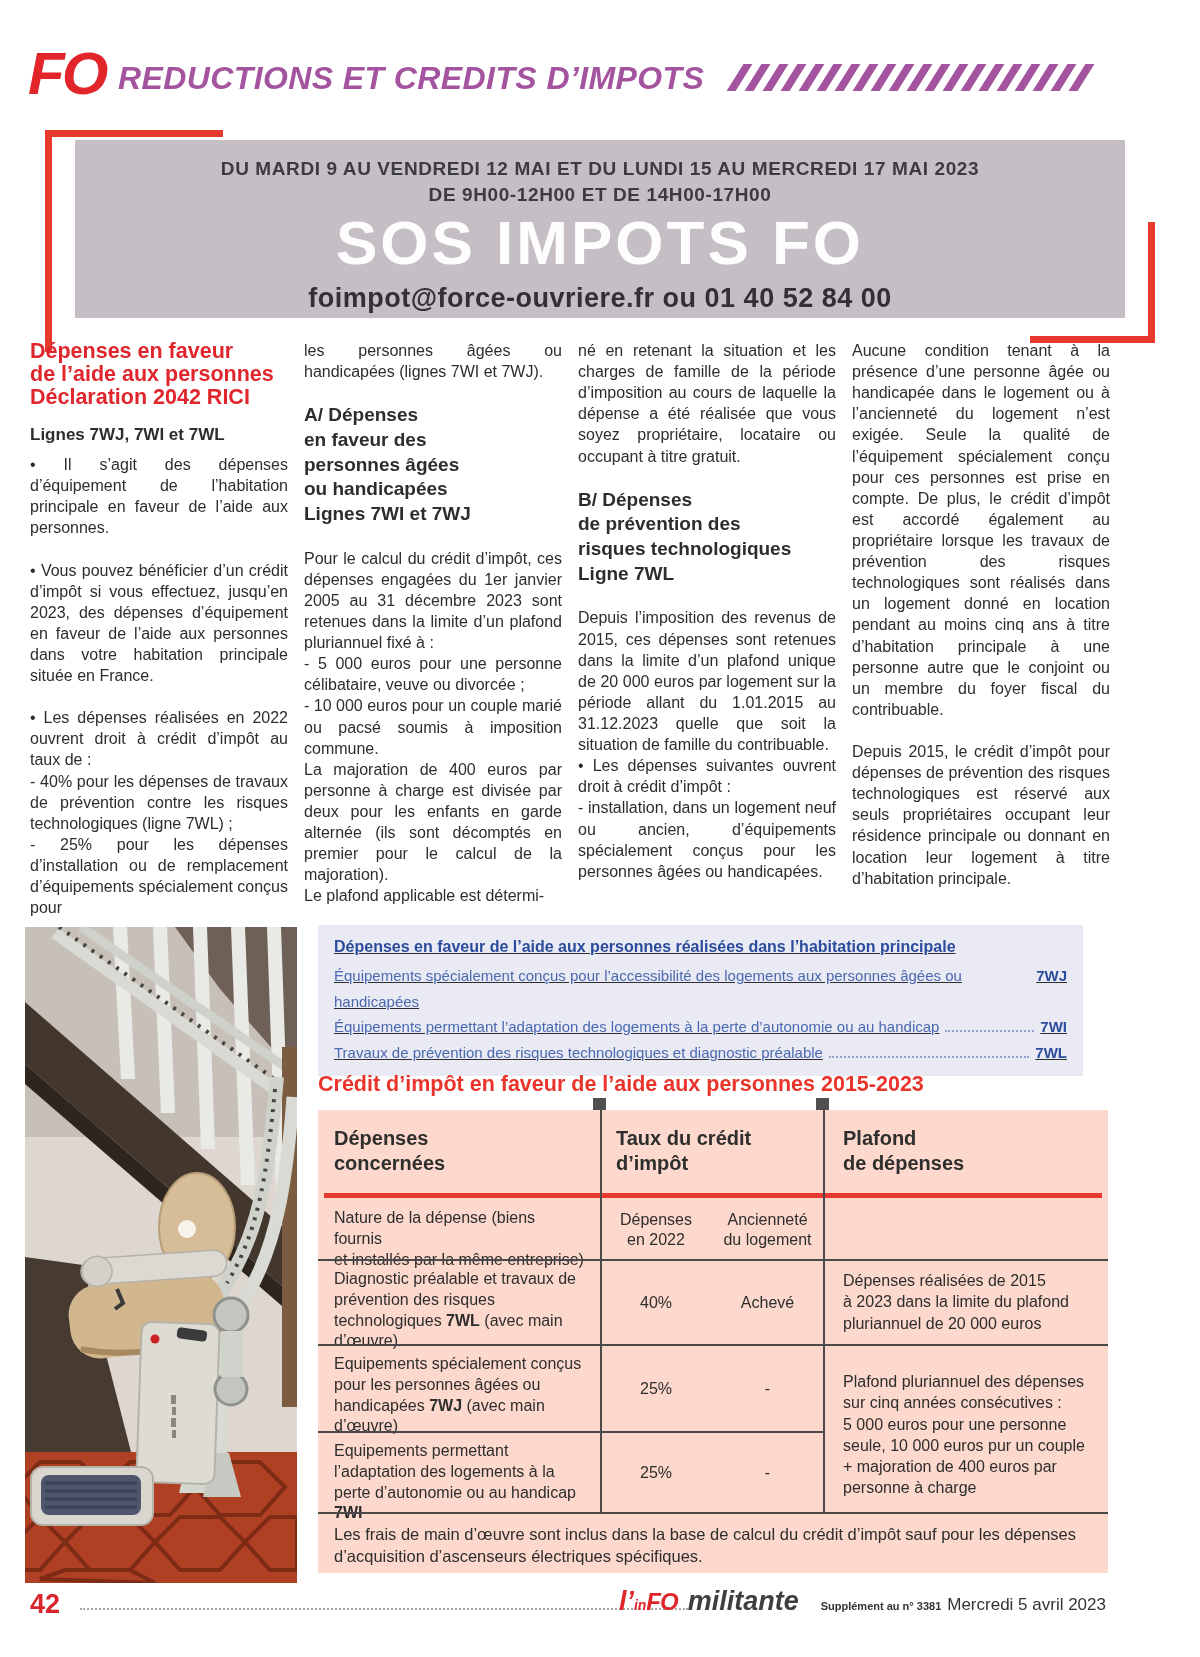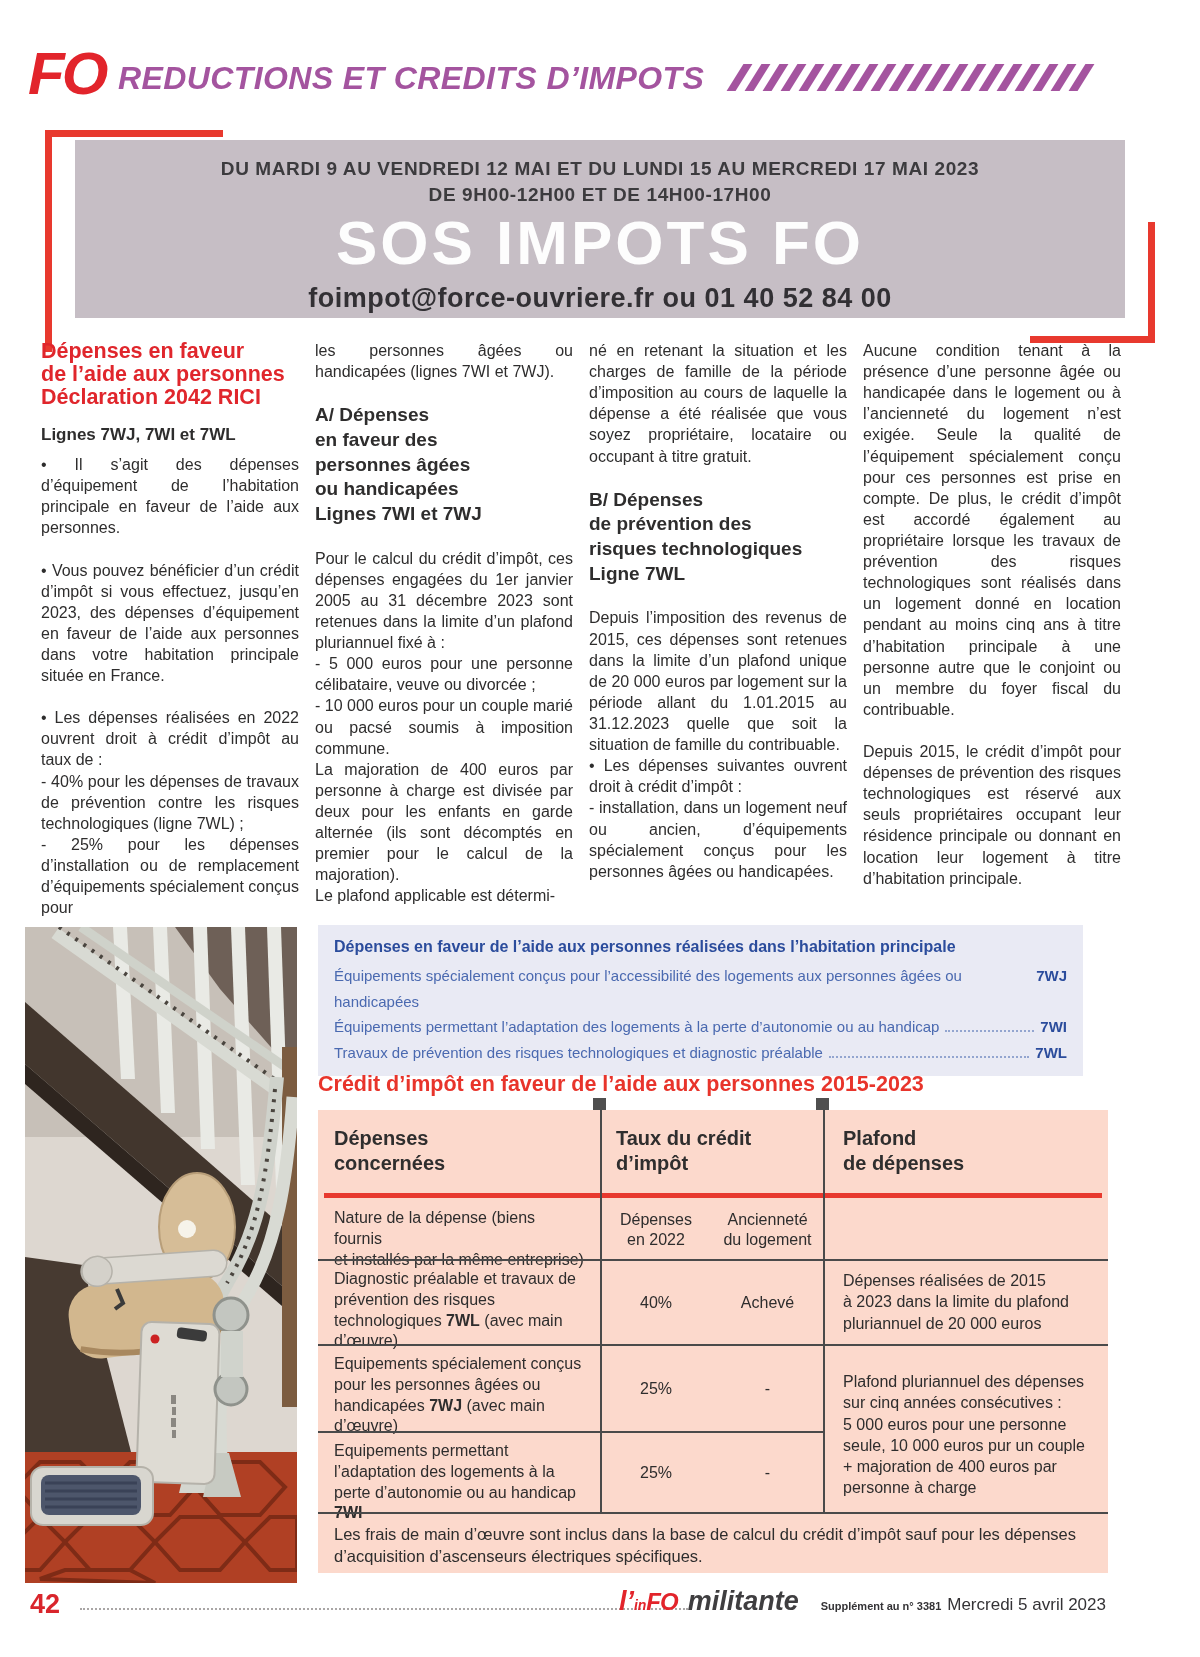--- a/index.html
+++ b/index.html
@@ -19,33 +19,33 @@
   
   .rbar{background:#e8392e;}
   .banner{left:75px;top:140px;width:1050px;height:178px;background:#c6bec5;
           display:flex;flex-direction:column;align-items:center;text-align:center;}
   .banner .l1{margin-top:18px;font-size:19px;font-weight:bold;color:#3c3b3e;letter-spacing:.6px;text-align:right;}
   .banner .l2{margin-top:4px;font-size:19px;font-weight:bold;color:#3c3b3e;letter-spacing:.6px;}
   .banner .big{margin-top:6px;font-size:62px;font-weight:900;color:#fdfdfd;letter-spacing:3px;line-height:1;}
   .banner .contact{margin-top:9px;font-size:27px;font-weight:bold;color:#323034;letter-spacing:.5px;}
 
   
-  .col{top:340px;width:258px;font-size:16px;line-height:1.32;text-align:justify;margin-left:11px;}
+  .col{top:340px;width:258px;font-size:16px;line-height:1.32;text-align:justify;}
   .col p{margin:0 0 21px 0;}
   .col .bold-block{font-weight:bold;font-size:19px;line-height:1.3;margin:0 0 21px 0;text-align:left;}
   .c1-head{font-size:21.5px;font-weight:bold;color:#e0262c;line-height:1.08;margin:0 0 14px 0;text-align:left;}
   .c1-sub{font-weight:bold;font-size:17px;margin:0 0 8px 0;text-align:left;}
 
   
   .photo{left:25px;top:927px;width:272px;height:656px;overflow:hidden;}
   .photo svg{display:block;}
 
   
   .bluebox{left:318px;top:925px;width:765px;background:#e9eaf4;box-sizing:border-box;
-           padding:13px 16px 11px 16px;}
+           padding:13px 16px 11px 16px;text-decoration:underline;}
   .bluebox .bb-title{font-size:16px;font-weight:bold;color:#2b4c9c;margin-bottom:7px;}
   .bb-row{display:flex;align-items:baseline;font-size:15px;color:#4a69b0;line-height:1.7;}
   .bb-row .leader{flex:1;border-bottom:2px dotted #93a5cf;margin:0 6px 4px 6px;}
   .bb-row .code{font-weight:bold;color:#2b4c9c;}
 
   
   .tbl-title{left:318px;top:1072px;font-size:21.5px;font-weight:bold;color:#e8342b;}
 
   
   .sq{width:13px;height:13px;background:#4f4f4f;top:1098px;}

